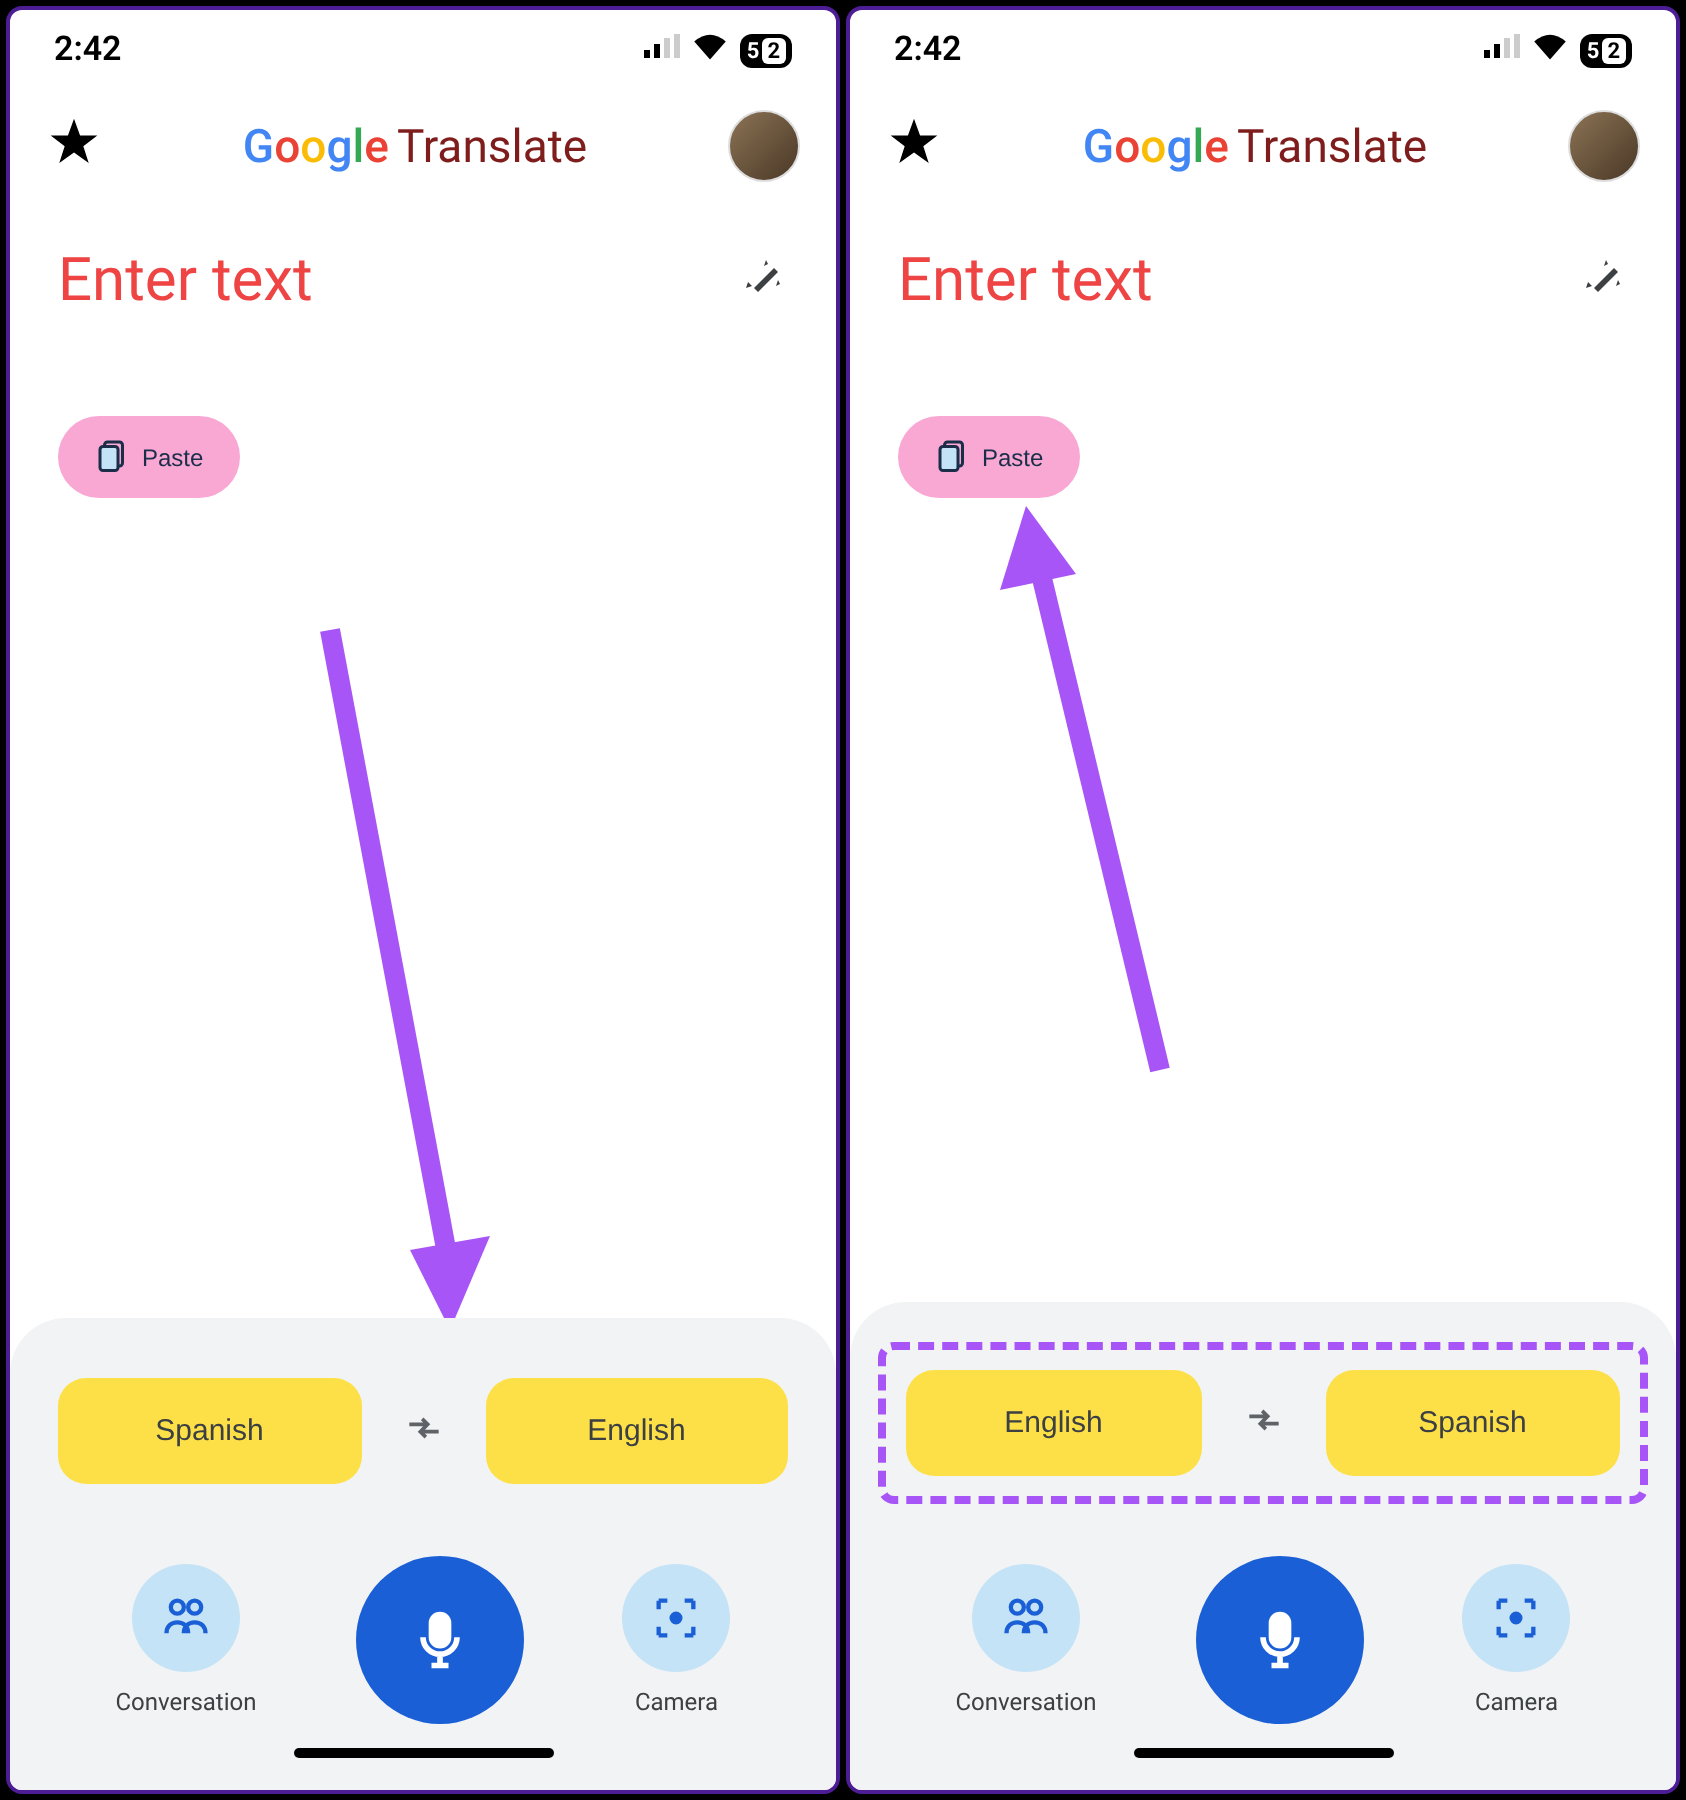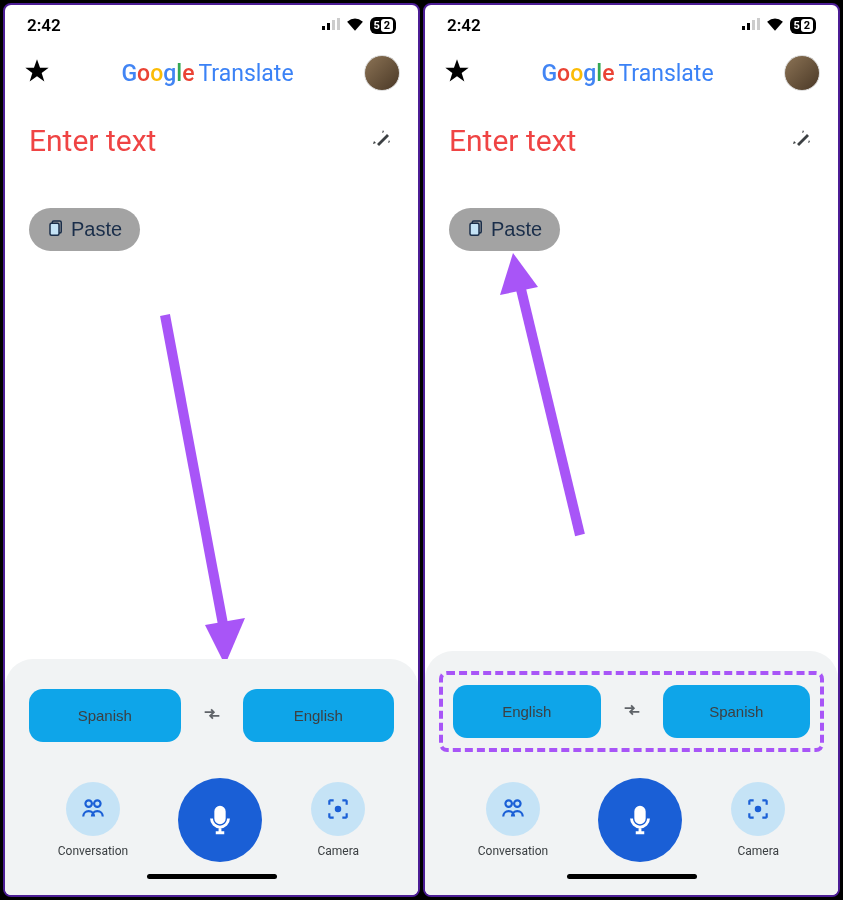--- a/index.html
+++ b/index.html
@@ -64,21 +64,21 @@
     .logo {
       font-size: 23px;
       font-weight: 400;
       display: flex;
       align-items: baseline;
     }
     .g-b { color: #4285f4; font-weight: 500; }
     .g-r { color: #ea4335; font-weight: 500; }
     .g-y { color: #fbbc05; font-weight: 500; }
     .g-g { color: #34a853; font-weight: 500; }
-    .translate-word { color: #3b82f6; margin-left: 4px; }
+    .translate-word { color: #7f1d1d; margin-left: 4px; }
     .avatar {
       width: 36px;
       height: 36px;
       border-radius: 50%;
       background: linear-gradient(135deg, #8b7355 0%, #4a3826 100%);
       border: 1px solid #ddd;
     }
     .input-area {
       padding: 18px 24px 10px;
       display: flex;
@@ -86,28 +86,28 @@
       align-items: center;
     }
     .placeholder {
       color: #ef4444;
       font-size: 30px;
       font-weight: 400;
     }
     .magic-icon { width: 24px; height: 24px; }
     .paste-btn {
       margin: 40px 0 0 24px;
-      background: #a3a3a3;
+      background: #f9a8d4;
       border: none;
       border-radius: 24px;
       padding: 10px 18px;
       display: inline-flex;
       align-items: center;
       gap: 6px;
-      font-size: 20px;
+      font-size: 12px;
       font-weight: 500;
       color: #1a2e4a;
       cursor: pointer;
       align-self: flex-start;
       justify-content: center;
     }
     .paste-icon { width: 18px; height: 18px; }
     .spacer { flex: 1; }
     .bottom-section {
       background: #f1f3f4;
@@ -122,21 +122,21 @@
       padding: 6px;
     }
     .lang-row.highlighted {
       border: 4px dashed #a855f7;
       border-radius: 8px;
       padding: 10px;
       margin: -4px;
     }
     .lang-btn {
       flex: 1;
-      background: #0ea5e9;
+      background: #fde047;
       border: none;
       border-radius: 14px;
       padding: 18px 10px;
       font-size: 15px;
       color: #3c4043;
       cursor: pointer;
     }
     .swap-btn {
       background: transparent;
       border: none;

